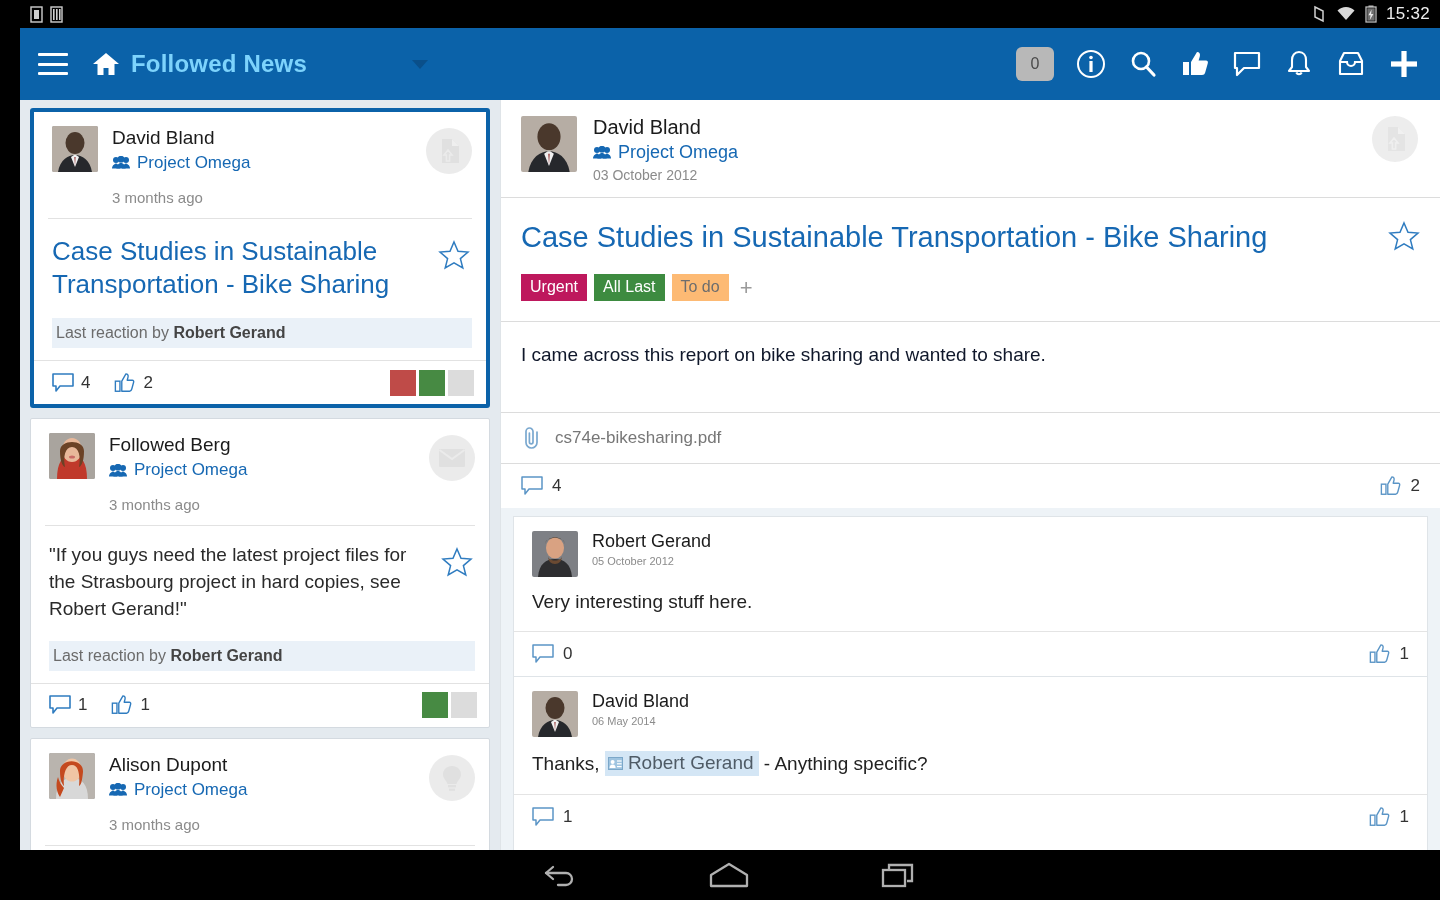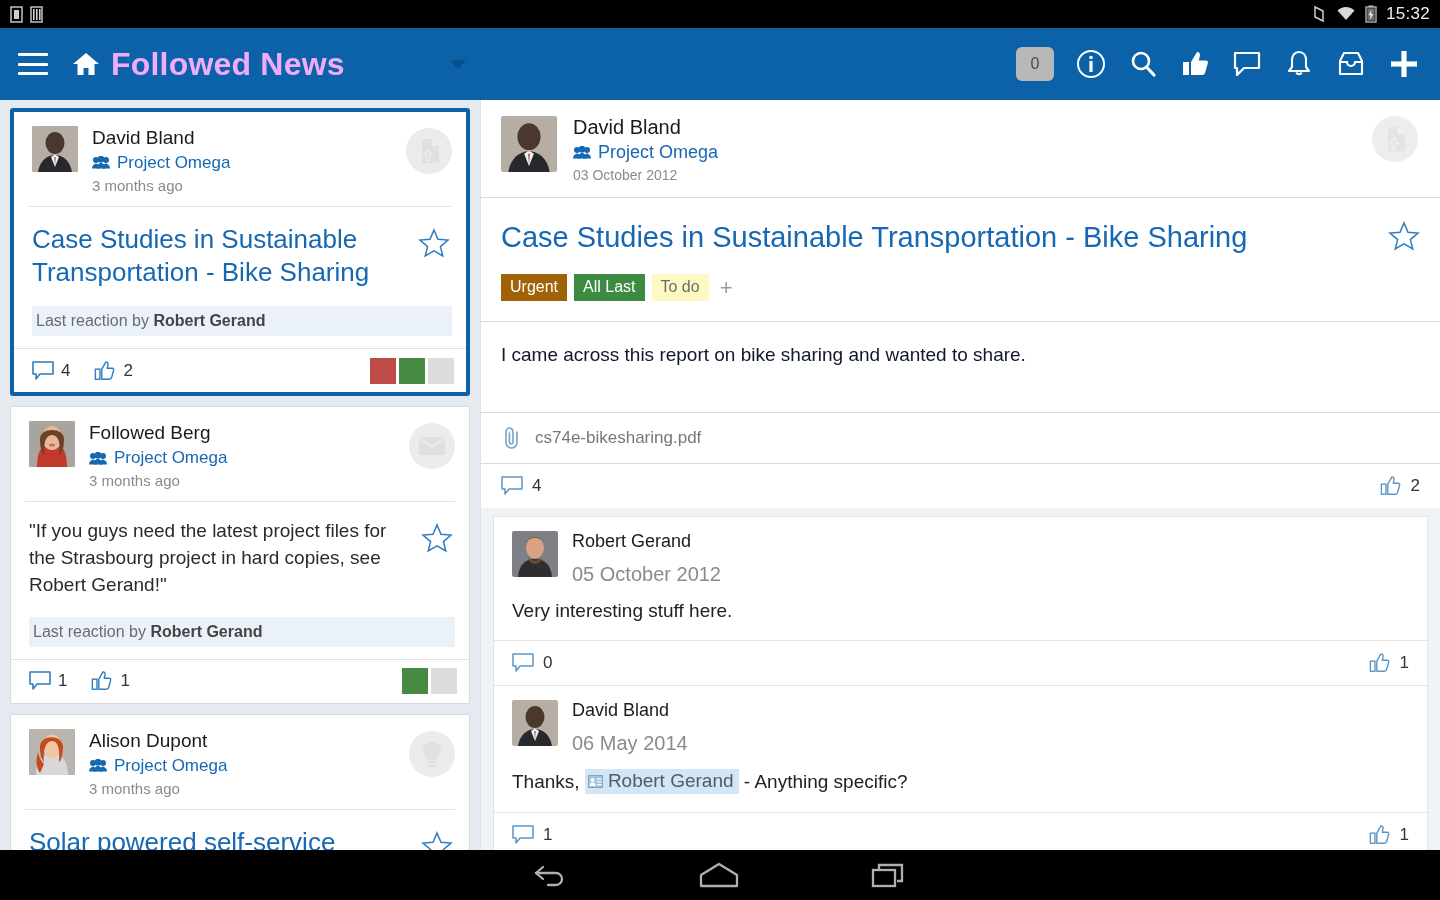--- a/index.html
+++ b/index.html
@@ -2,21 +2,21 @@
 <html><head>
 <meta charset="utf-8">
 <style>
   * { box-sizing: border-box; margin: 0; padding: 0; }
   html, body {
     width: 1440px; height: 900px;
     font-family: "Liberation Sans", sans-serif;
     background: #000;
     overflow: hidden;
   }
-  #app { position: relative; width: 1440px; height: 900px; }
+  #app { position: relative; width: 1440px; height: 900px; padding-left: 20px; }
 
   
   .statusbar {
     height: 28px; background: #000; color: #d8d8d8;
     display: flex; align-items: center; padding: 0 10px;
     font-size: 15px;
   }
   .sb-left { display: flex; align-items: center; gap: 7px; }
   .sb-right { margin-left: auto; display: flex; align-items: center; gap: 9px; }
   .sb-time { font-size: 17px; color: #eee; letter-spacing: .3px; }
@@ -24,21 +24,21 @@
 
   
   .appbar {
     height: 72px; background: #0b62a9;
     display: flex; align-items: center; padding: 0 14px 0 18px;
   }
   .hamburger { width: 30px; height: 22px; display: flex; flex-direction: column;
                justify-content: space-between; cursor: pointer; margin-right: 24px; }
   .hamburger i { display:block; height: 3px; background: #fff; border-radius: 1px; }
   .home-ic { margin-right: 11px; display: flex; align-items: center; }
-  .appbar-title { color: #f0abfc; font-size: 32px; font-weight: bold; letter-spacing: .2px; }
+  .appbar-title { color: #7dd3fc; font-size: 24px; font-weight: bold; letter-spacing: .2px; }
   .caret { margin-left: 105px; width: 0; height: 0;
            border-left: 8px solid transparent; border-right: 8px solid transparent;
            border-top: 9px solid #0a4f8a; cursor: pointer; }
   .appbar-actions { margin-left: auto; display: flex; align-items: center; gap: 22px; padding-right: 6px;}
   .badge-btn {
     min-width: 38px; height: 34px; background: #b8b8b8; border-radius: 6px;
     color: #4a4a4a; font-size: 16px; display: flex; align-items: center;
     justify-content: center; cursor: pointer; padding: 0 10px;
   }
   .act { cursor: pointer; display: flex; align-items: center; justify-content: center; }
@@ -55,21 +55,21 @@
     background: #fff; border: 1px solid #d4dae0; border-radius: 2px;
     margin-bottom: 10px; position: relative;
   }
   .card.selected { border: 4px solid #0b62a9; border-radius: 3px; }
   .card-head { display: flex; align-items: flex-start; padding: 14px 14px 12px 18px; position: relative; }
   .avatar { width: 46px; height: 46px; flex: 0 0 46px; border-radius: 2px;
             overflow: hidden; margin-right: 14px; background: #9a9a9a; }
   .meta { flex: 1; min-width: 0; }
   .uname { font-size: 19px; color: #1b1b1b; line-height: 1.25; }
   .grp { font-size: 17px; color: #1668b3; display: flex; align-items: center; gap: 7px; margin-top: 3px;}
-  .ago { font-size: 15px; color: #8b8b8b; margin-top: 4px; }
+  .ago { font-size: 15px; color: #8b8b8b; margin-top: 16px; }
   .round-badge {
     position: absolute; right: 14px; top: 16px;
     width: 46px; height: 46px; border-radius: 50%; background: #ebebeb;
     display: flex; align-items: center; justify-content: center;
   }
   .card-sep { height: 1px; background: #e2e2e2; margin: 0 14px; }
   .card-body { padding: 16px 14px 4px 18px; display: flex; align-items: flex-start; }
   .card-title {
     flex: 1; font-size: 26px; line-height: 1.26; color: #1668b3; padding-right: 10px;
   }
@@ -95,35 +95,35 @@
   .d-uname { font-size: 20px; color: #1b1b1b; }
   .d-grp { font-size: 18px; color: #1668b3; display: flex; align-items: center; gap: 7px; margin-top: 3px; }
   .d-date { font-size: 14px; color: #8b8b8b; margin-top: 4px; }
   .d-badge { position: absolute; right: 22px; top: 16px; width: 46px; height: 46px;
              border-radius: 50%; background: #ededed; display: flex; align-items: center; justify-content: center; }
   .hr { height: 1px; background: #dcdcdc; }
   .d-titlerow { display: flex; align-items: flex-start; padding: 22px 20px 0 20px; }
   .d-title { flex: 1; font-size: 29px; color: #1668b3; line-height: 1.2; }
   .d-tags { display: flex; align-items: center; gap: 7px; padding: 18px 20px 20px 20px; }
   .tag { font-size: 16px; padding: 4px 9px 5px 9px; color: #fff; }
-  .tag.gray { background: #fef9c3; color: #6d6d6d; }
+  .tag.gray { background: #fdba74; color: #6d6d6d; }
   .tag-plus { color: #9a9a9a; font-size: 22px; margin-left: 4px; cursor: pointer; line-height: 1;}
   .d-message { padding: 22px 20px 46px 20px; font-size: 19px; color: #0f172a; }
   .d-attach { display: flex; align-items: center; gap: 12px; padding: 13px 20px; font-size: 17px; color: #777; }
   .d-stats { display: flex; align-items: center; padding: 11px 20px; }
   .d-stats .right { margin-left: auto; }
   .stat { display: flex; align-items: center; gap: 9px; font-size: 17px; color: #333; }
 
   .comments { background: #eef3f7; padding: 8px 12px 0 12px; }
   .comment { background: #fff; border: 1px solid #dfe4e8; border-bottom: none; }
   .comment:last-child { border-bottom: 1px solid #dfe4e8; }
   .c-head { display: flex; align-items: flex-start; padding: 14px 18px 10px 18px; }
   .c-avatar { width: 46px; height: 46px; flex: 0 0 46px; border-radius: 2px; overflow: hidden; margin-right: 14px; }
   .c-name { font-size: 18px; color: #1b1b1b; }
-  .c-date { font-size: 20px; color: #8b8b8b; margin-top: 11px; }
+  .c-date { font-size: 11px; color: #8b8b8b; margin-top: 3px; }
   .c-text { padding: 4px 18px 18px 18px; font-size: 19px; color: #222; }
   .c-foot { border-top: 1px solid #e4e4e4; display: flex; align-items: center; padding: 11px 18px; }
   .c-foot .right { margin-left: auto; }
   .mention { background: #d4e6f5; padding: 1px 5px 2px 3px; color: #4f5b66;
              display: inline-flex; align-items: center; gap: 5px; }
   .seemore { background: #fff; border: 1px solid #dfe4e8; border-top: none;
              padding: 14px 18px; font-size: 18px; color: #1668b3; cursor: pointer; }
 
   
   .navbar { height: 50px; background: #000; display: flex; align-items: center; justify-content: center; gap: 130px; }
@@ -455,21 +455,21 @@
       <div class="d-titlerow">
         <div class="d-title">Case Studies in Sustainable Transportation - Bike Sharing</div>
         <span>
           <svg width="32" height="32" viewBox="0 0 32 32">
             <path d="M16 3 L20 12.3 L30 13 L22.4 19.6 L24.8 29 L16 23.9 L7.2 29 L9.6 19.6 L2 13 L12 12.3 Z" fill="none" stroke="#2f7cc0" stroke-width="1.5"></path>
           </svg>
         </span>
       </div>
 
       <div class="d-tags">
-        <span class="tag" style="background:#a16207">Urgent</span>
+        <span class="tag" style="background:#be185d">Urgent</span>
         <span class="tag" style="background:#3d8b40">All Last</span>
         <span class="tag gray">To do</span>
         <span class="tag-plus">+</span>
       </div>
       <div class="hr"></div>
 
       <div class="d-message">I came across this report on bike sharing and wanted to share.</div>
       <div class="hr"></div>
 
       <div class="d-attach">

